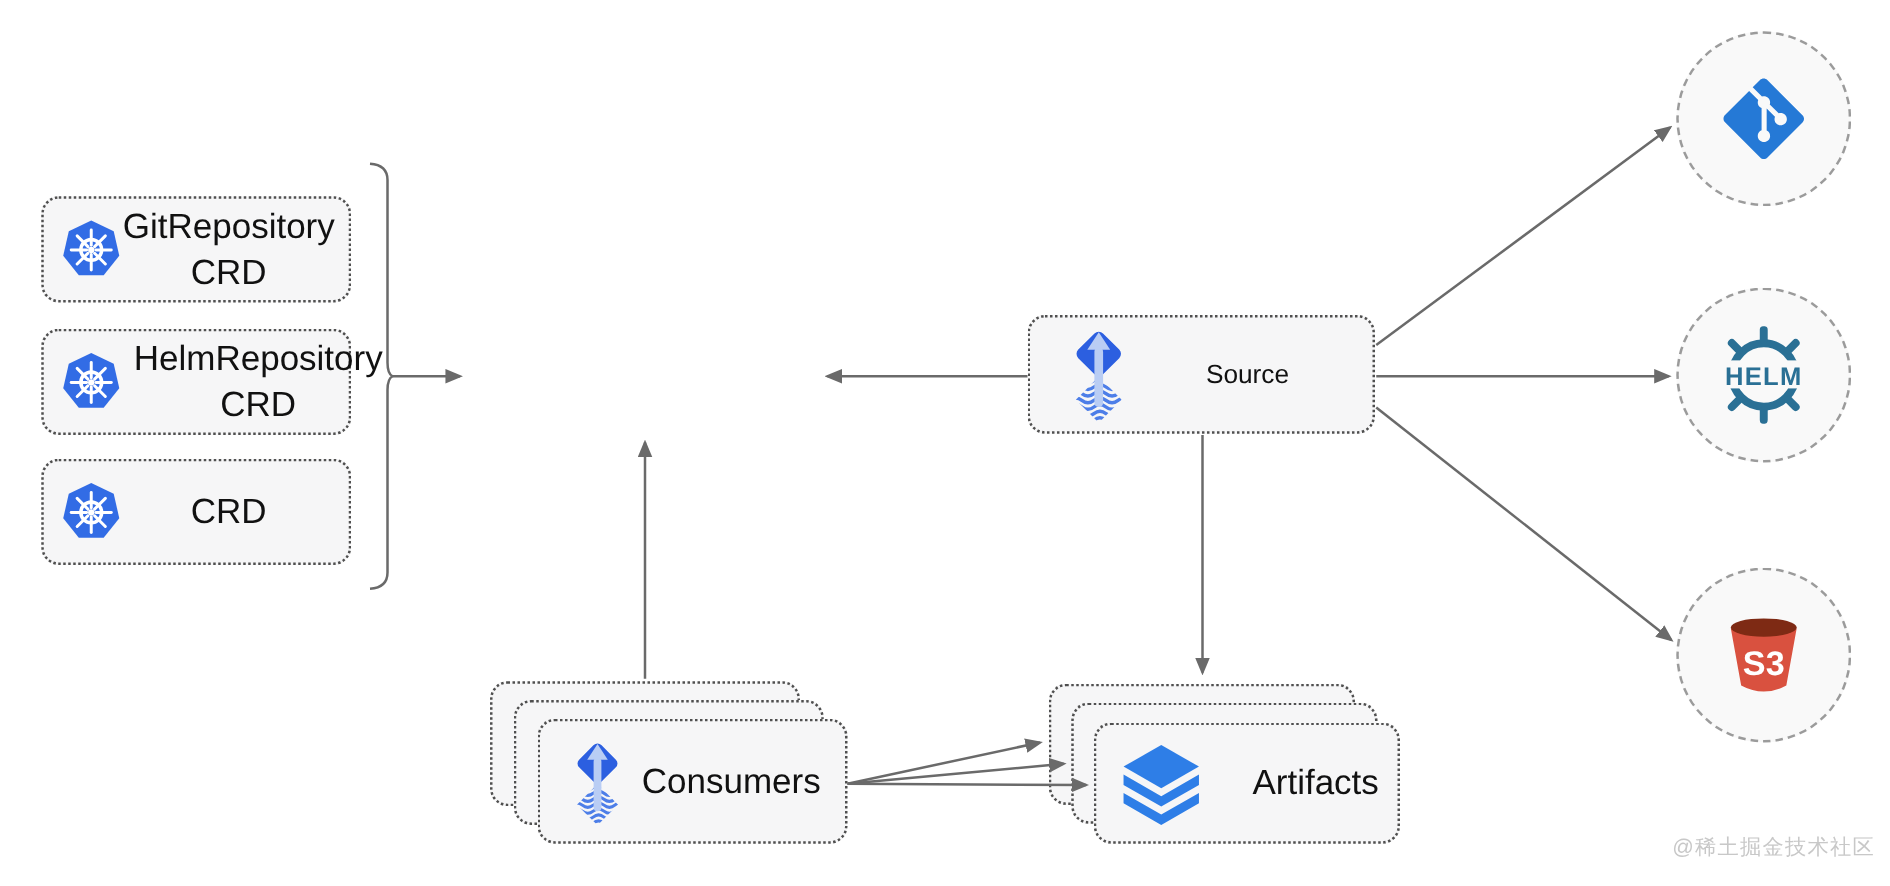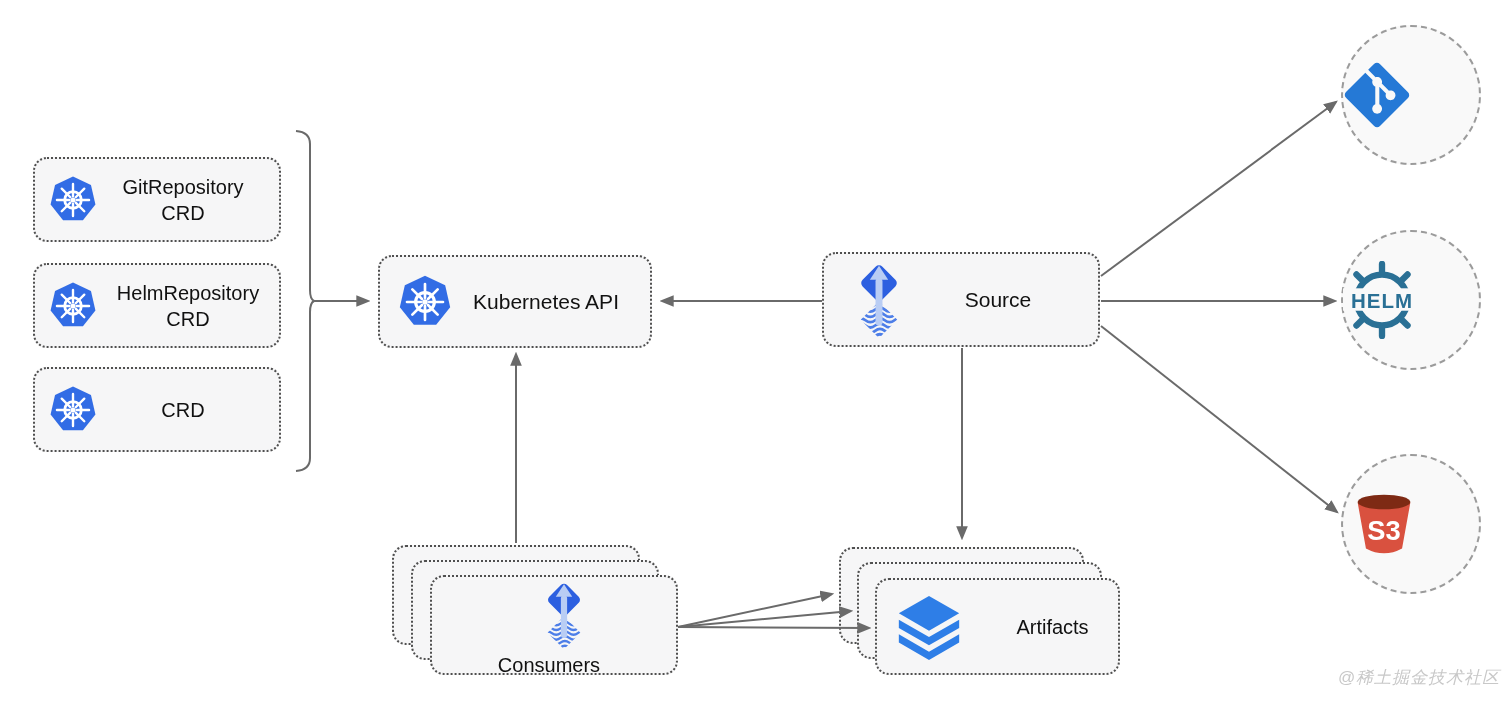--- a/index.html
+++ b/index.html
@@ -5,36 +5,35 @@
   html,body{margin:0;padding:0;background:#ffffff;}
   #canvas{
     position:relative;width:1512px;height:709px;background:#ffffff;overflow:hidden;
     font-family:"Liberation Sans","DejaVu Sans",sans-serif;color:#111;
   }
   .node{
     position:absolute;background:#f6f6f7;border:2px dotted #4f4f4f;border-radius:14px;
     display:flex;align-items:center;box-sizing:border-box;z-index:3;
   }
   .node .icon-wrap{flex:0 0 auto;display:flex;align-items:center;justify-content:center;}
-  .node .lbl{flex:1;text-align:center;font-size:20px;line-height:1.3;color:#111;padding-right:10px;}
+  .node .lbl{flex:1;text-align:center;font-size:28px;line-height:1.3;color:#111;padding-right:10px;}
   .node .lbl.big{font-size:21px;}
   .stack-ghost{
     position:absolute;background:#f6f6f7;border:2px dotted #4f4f4f;border-radius:14px;
     box-sizing:border-box;
   }
   .ext-circle{
     position:absolute;width:140px;height:140px;border:2px dashed #9b9b9b;border-radius:50%;
-    background:#f9f9f9;display:flex;align-items:center;
+    background:#f9f9f9;display:flex;align-items:center;justify-content:center;
     box-sizing:border-box;z-index:3;
   }
   #edge-layer{position:absolute;left:0;top:0;z-index:4;pointer-events:none;}
   #watermark{
     position:absolute;top:666px;right:12px;font-size:17px;color:#c8c8c8;z-index:5;
     letter-spacing:1px;
-    font-style:italic;
   }
   svg{display:block;}
 </style>
 </head>
 <body>
 
 <div id="canvas">
 
   <svg width="0" height="0" style="position:absolute" aria-hidden="true">
     <defs>
@@ -120,43 +119,35 @@
     <span class="icon-wrap" style="margin-left:14px;">
       <svg width="48" height="49" viewBox="0 0 32 33">
           <use href="#k8s-logo"></use>
         </svg>
     </span>
     <span class="lbl">
       <span style="display:block">CRD</span>
     </span>
   </div>
 
-  <div class="node" style="left:378px;top:255px;width:274px;height:93px;">
-    <span class="icon-wrap" style="margin-left:18px;">
-      <svg width="54" height="55" viewBox="0 0 32 33">
-          <use href="#k8s-logo"></use>
-        </svg>
-    </span>
-    <span class="lbl big">Kubernetes API</span>
-  </div>
 
   <div class="node" style="left:822px;top:252px;width:278px;height:95px;">
     <span class="icon-wrap" style="margin-left:26px;">
       <svg width="58" height="83" viewBox="0 0 60 86">
           <use href="#flux-icon"></use>
         </svg>
     </span>
     <span class="lbl big">
       <span style="display:block">Source</span>
     </span>
   </div>
 
   <div class="stack-ghost" style="left:392px;top:545px;width:248px;height:100px;z-index:1;"></div>
   <div class="stack-ghost" style="left:411px;top:560px;width:248px;height:100px;z-index:2;"></div>
-  <div class="node" style="left:430px;top:575px;width:248px;height:100px;flex-direction:column;">
+  <div class="node" style="left:430px;top:575px;width:248px;height:100px;">
     <span class="icon-wrap" style="margin-left:20px;">
       <svg width="52" height="75" viewBox="0 0 60 86">
           <use href="#flux-icon"></use>
         </svg>
     </span>
     <span class="lbl">Consumers</span>
   </div>
 
   <div class="stack-ghost" style="left:839px;top:547px;width:245px;height:97px;z-index:1;"></div>
   <div class="stack-ghost" style="left:857px;top:562px;width:245px;height:97px;z-index:2;"></div>

